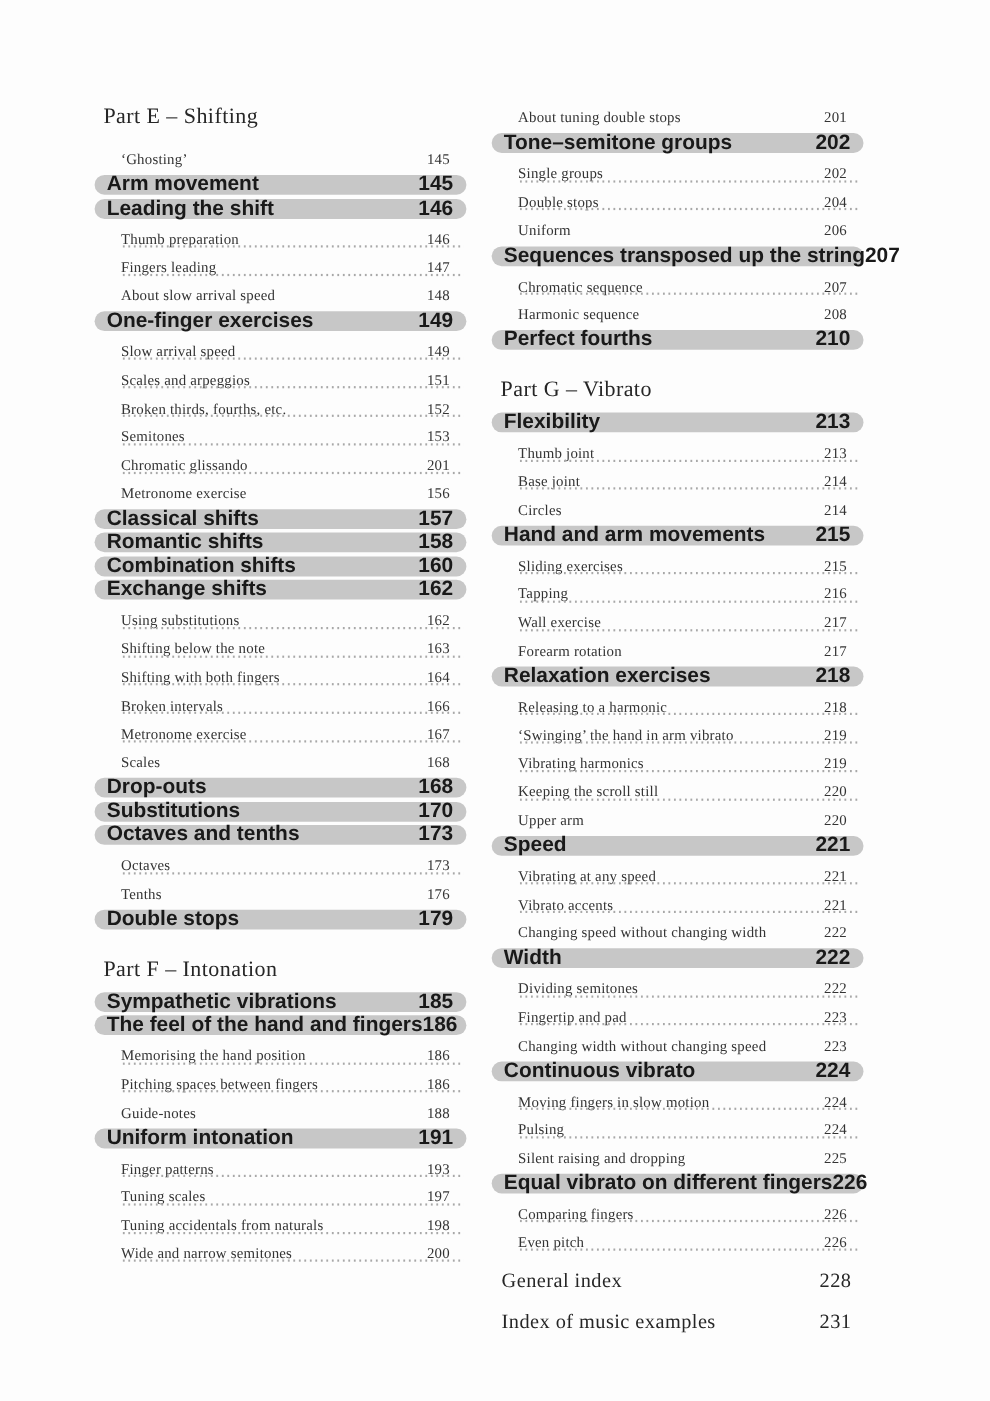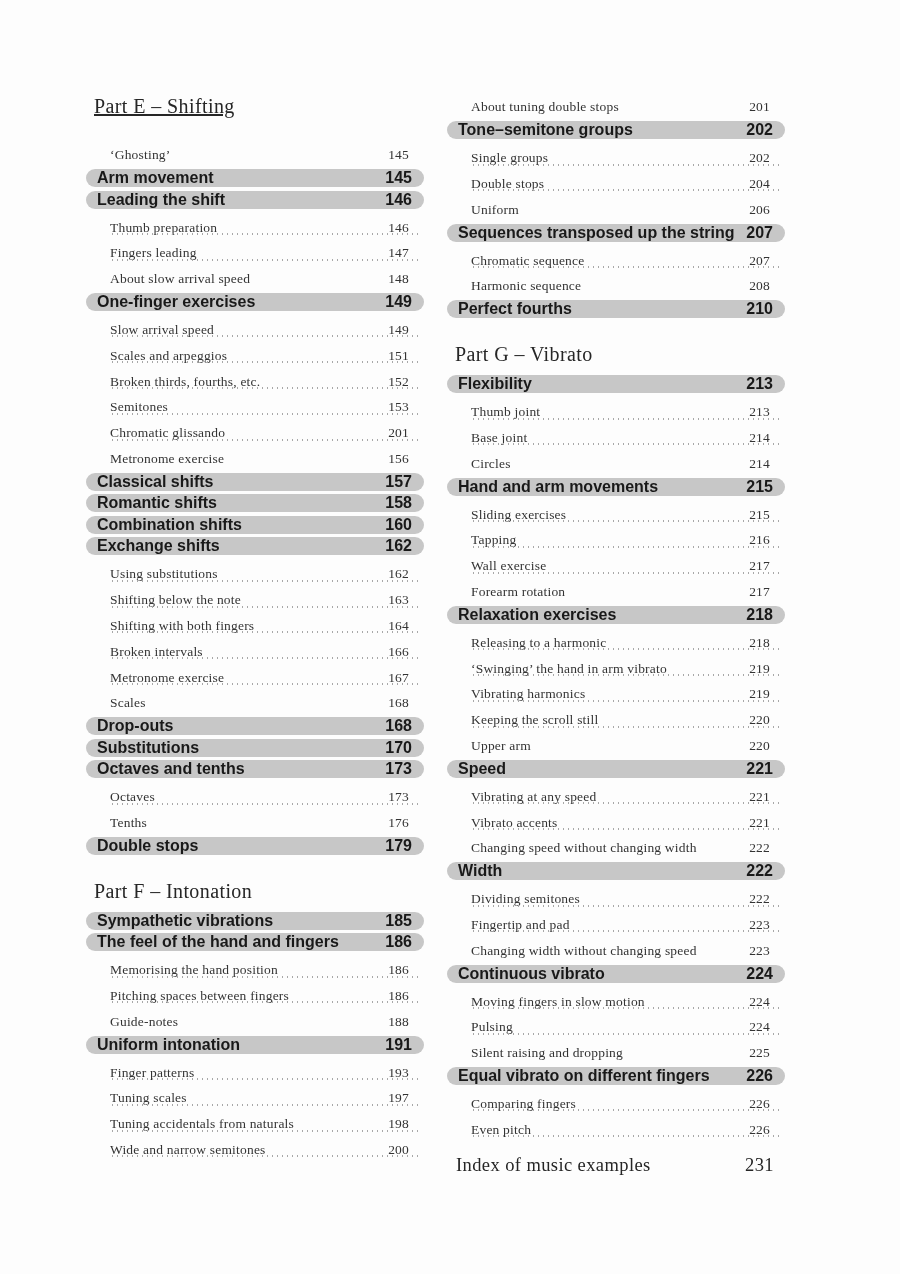--- a/index.html
+++ b/index.html
@@ -23,31 +23,31 @@
   .col-right{left:447px;}
 
   .part{
     height:28px;line-height:28px;
     margin:22px 0 7px 0;
     padding-left:8px;
     font-size:20px;color:var(--heading-text);
     letter-spacing:0.4px;
     white-space:nowrap;
   }
-  .col .part:first-child{margin-top:0;margin-bottom:20px;text-decoration:underline;}
+  .col .part:first-child{margin-top:0;margin-bottom:10px;}
 
   .section-bar{
     box-sizing:border-box;
     height:18px;margin:3.5px 0;
     background:var(--bar-bg);
     border-radius:9px;
     display:flex;align-items:center;justify-content:space-between;
     padding:0 12px 0 11px;
     font-family:"Liberation Sans", sans-serif;
-    font-weight:bold;font-size:16px;
+    font-weight:bold;font-size:19px;
     color:var(--bar-text);
     white-space:nowrap;
   }
   .section-bar .pg{font-family:"Liberation Sans", sans-serif;font-weight:bold;}
 
   .sub-row{
     box-sizing:border-box;
     position:relative;
     height:25.8px;
     padding:5px 15px 0 24px;
@@ -448,17 +448,21 @@
     <span class="lbl">Comparing fingers</span>
     <span class="pg">226</span>
     <span class="leader"></span>
   </div>
       <div class="sub-row">
     <span class="lbl">Even pitch</span>
     <span class="pg">226</span>
     <span class="leader"></span>
   </div>
       <div class="index-row">
+    <span class="lbl">General index</span>
+    <span class="pg">228</span>
+  </div>
+      <div class="index-row">
     <span class="lbl">Index of music examples</span>
     <span class="pg">231</span>
   </div>
     </div>
 </div>
 
 </body></html>

